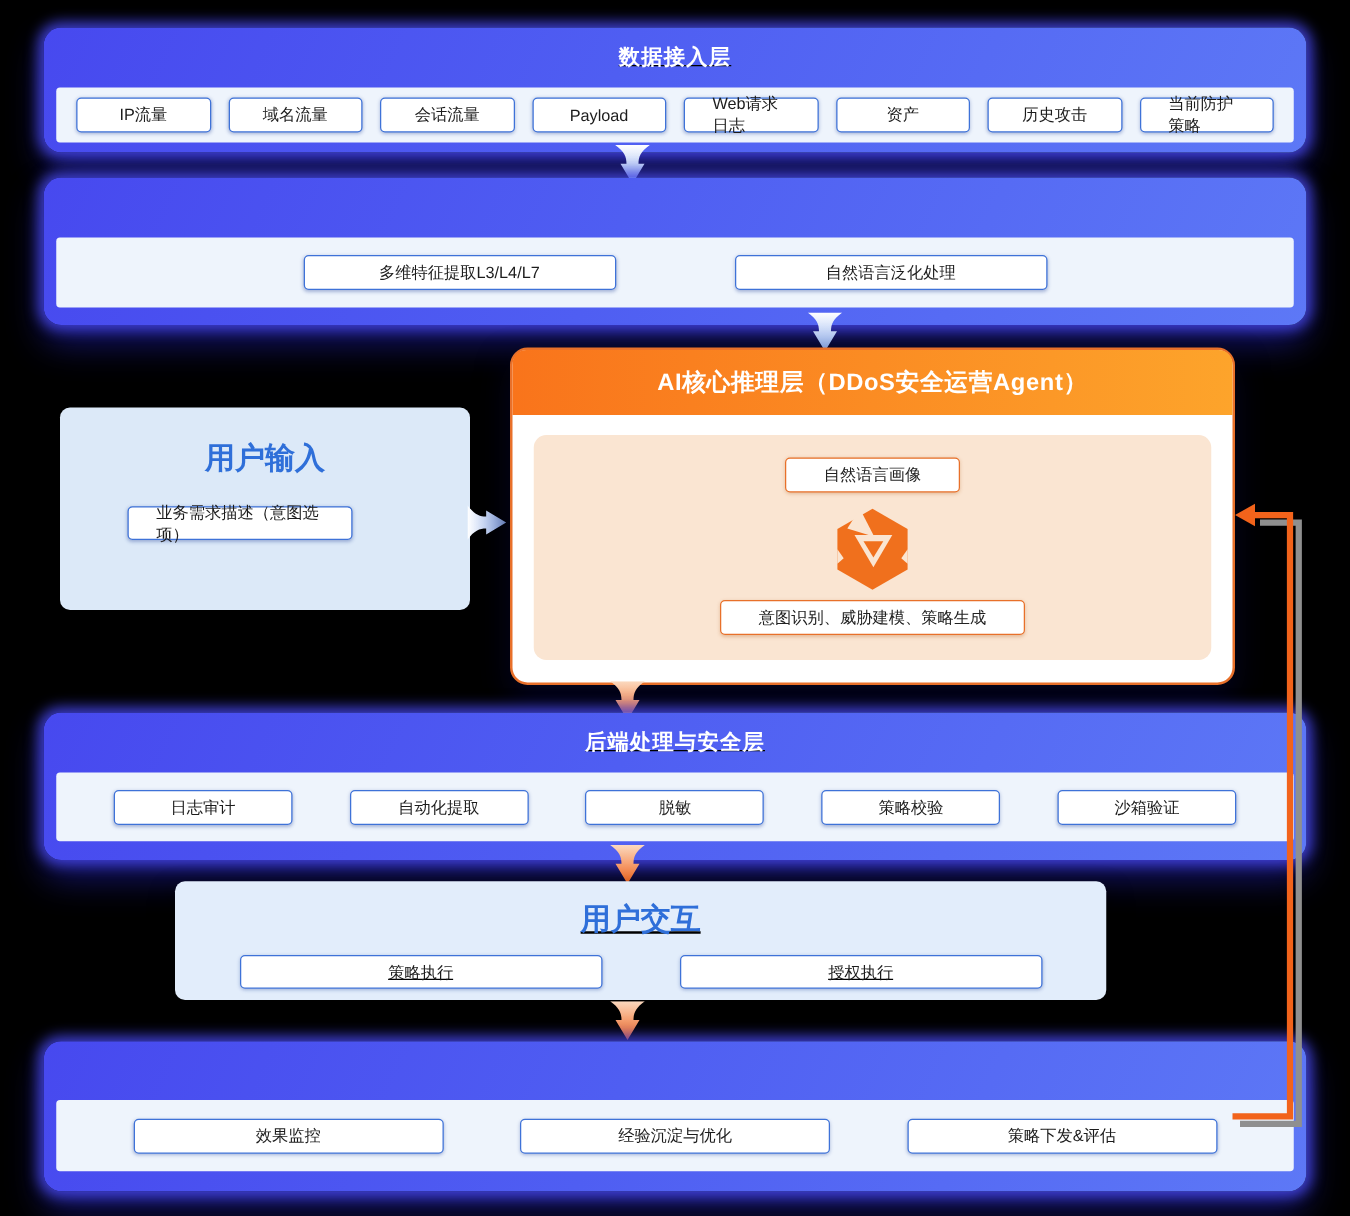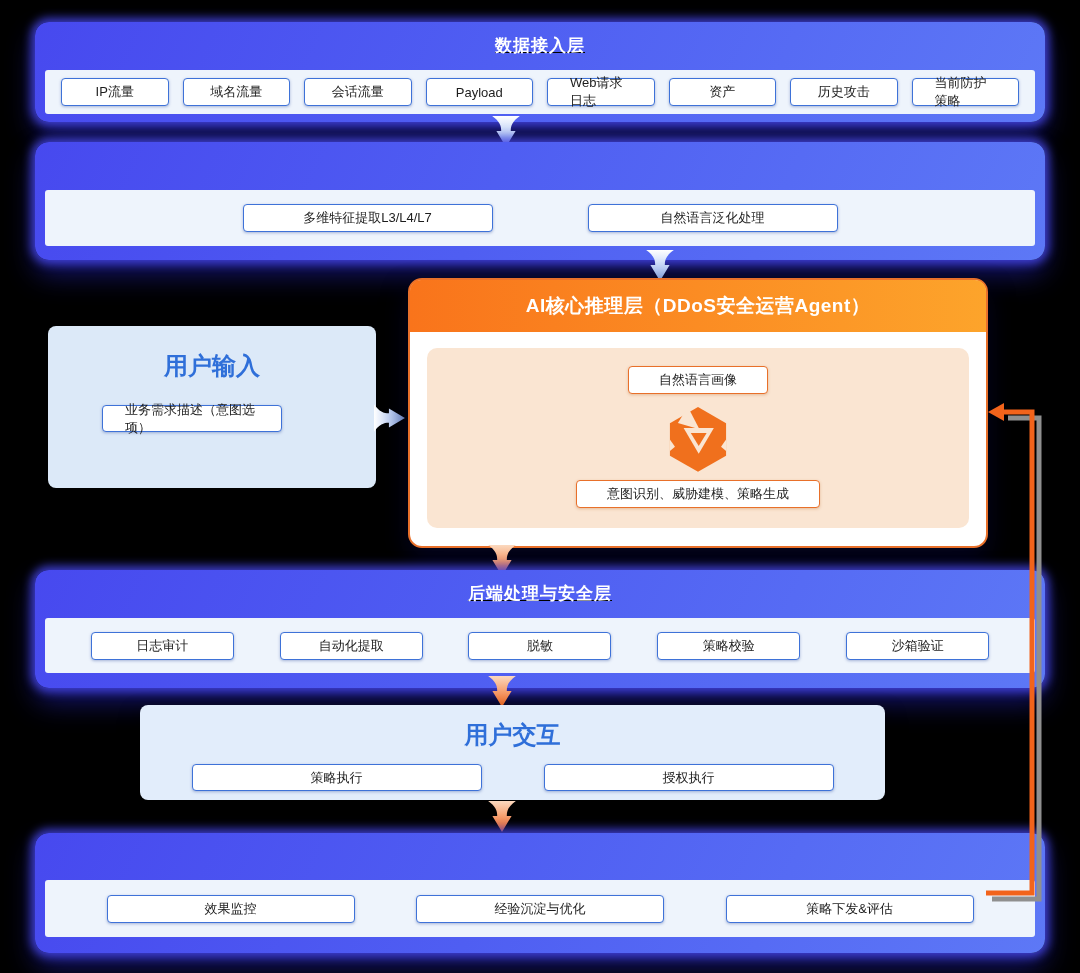--- a/index.html
+++ b/index.html
@@ -37,21 +37,21 @@
   
   .light-panel{position:absolute;background:#dce9f8;border-radius:8px;
       box-shadow:0 10px 20px rgba(0,0,0,.6);}
   .light-title{color:#2f6fd9;font-weight:bold;font-size:24px;text-align:center;}
   .chip.blue-chip{border-color:#3e72d8;}
 
   #panel-user-input{left:48px;top:326px;width:328px;height:162px;}
   #panel-user-input .light-title{margin-top:24px;}
   #panel-user-input .chip{position:absolute;left:54px;top:79px;width:180px;height:27px;}
 
-  #panel-user-interaction{left:140px;top:705px;width:745px;height:95px;background:#e2edfb;}
+  #panel-user-interaction{left:140px;top:705px;width:745px;height:95px;background:#e2edfb;text-decoration:underline;}
   #panel-user-interaction .light-title{margin-top:14px;}
   #panel-user-interaction .chiprow{display:flex;justify-content:center;gap:62px;margin-top:13px;}
   #panel-user-interaction .chip{width:290px;height:27px;}
 
   
   #panel-ai{position:absolute;left:408px;top:278px;width:580px;height:270px;background:#fff;
       border:2px solid #e8702a;border-radius:14px;box-sizing:border-box;
       box-shadow:0 12px 26px rgba(5,5,40,.8);}
   .ai-header{height:52px;background:linear-gradient(90deg,#f9741b,#fda42b);
       border-radius:11px 11px 0 0;color:#fff;font-weight:bold;font-size:19px;

